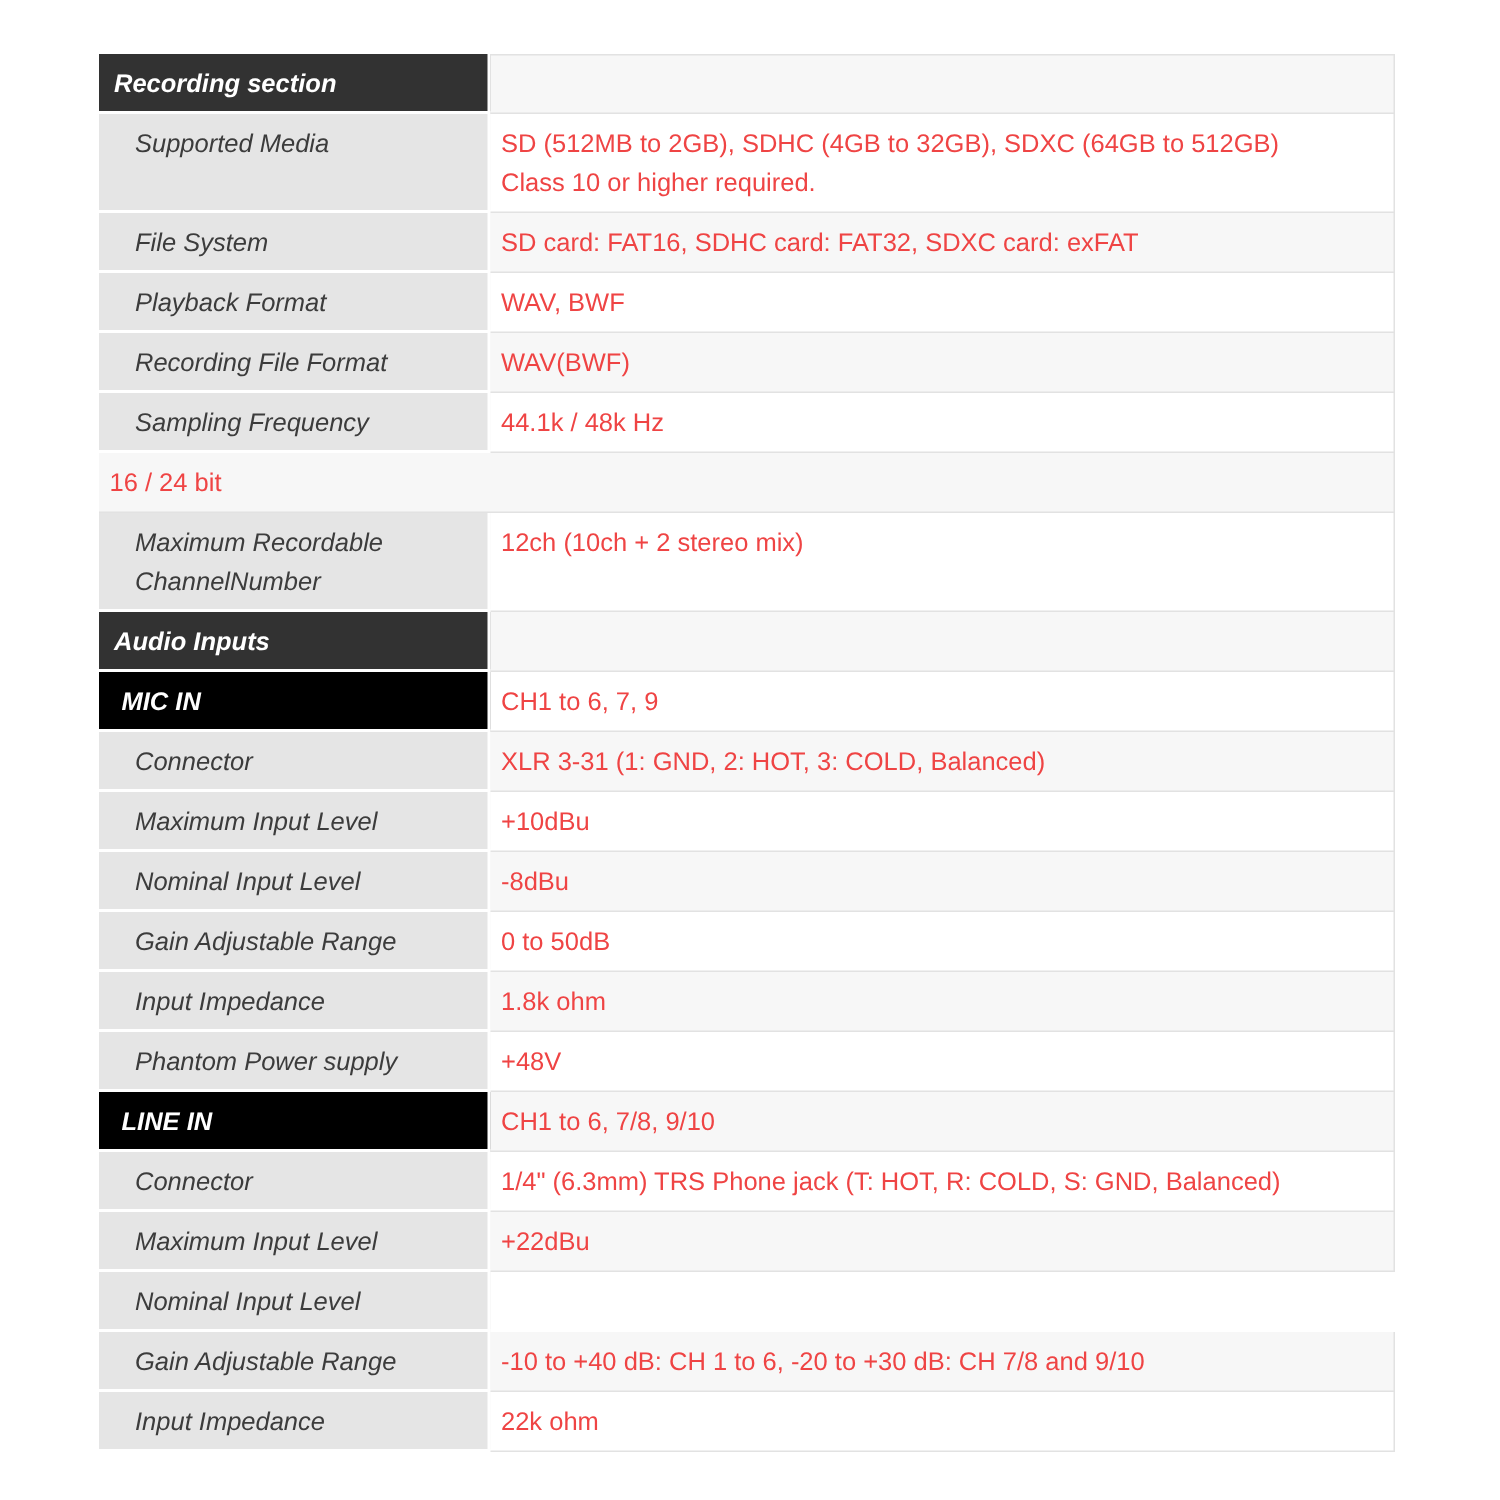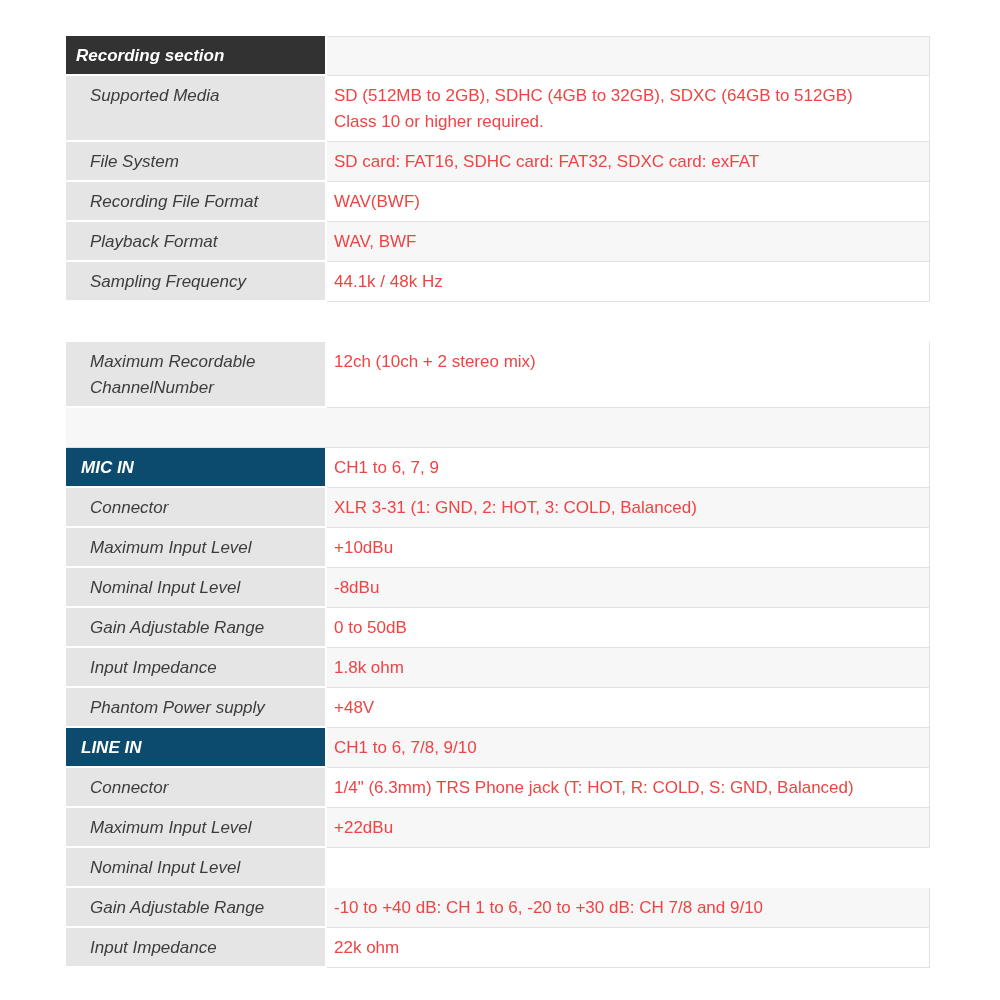--- a/index.html
+++ b/index.html
@@ -40,21 +40,21 @@
   .row:nth-child(odd) .cv { background: #f7f7f7; }
   .row:nth-child(even) .cv { background: #ffffff; }
   .row:first-child .cv { border-top: 1px solid #e2e2e2; }
   .r-section .cl {
     background: #323232;
     color: #ffffff;
     font-weight: 600;
     padding-left: 10px;
   }
   .r-sub .cl {
-    background: #0c4a6e;
+    background: #000000;
     color: #ffffff;
     font-weight: 600;
     padding-left: 15px;
   }
 </style>
 </head>
 <body>
 
 <div class="spec-table">
 
@@ -70,43 +70,45 @@
       <div>Class 10 or higher required.</div>
     </div>
   </div>
 
   <div class="row r-item">
     <div class="cl">File System</div>
     <div class="cv">SD card: FAT16, SDHC card: FAT32, SDXC card: exFAT</div>
   </div>
 
   <div class="row r-item">
-    <div class="cl">Recording File Format</div>
-    <div class="cv">WAV(BWF)</div>
+    <div class="cl">Playback Format</div>
+    <div class="cv">WAV, BWF</div>
   </div>
 
   <div class="row r-item">
-    <div class="cl">Playback Format</div>
-    <div class="cv">WAV, BWF</div>
+    <div class="cl">Recording File Format</div>
+    <div class="cv">WAV(BWF)</div>
   </div>
 
   <div class="row r-item">
     <div class="cl">Sampling Frequency</div>
     <div class="cv">44.1k / 48k Hz</div>
   </div>
 
   <div class="row r-item">
+    <div class="cv">16 / 24 bit</div>
   </div>
 
   <div class="row r-item">
     <div class="cl">Maximum Recordable ChannelNumber</div>
     <div class="cv">12ch (10ch + 2 stereo mix)</div>
   </div>
 
   <div class="row r-section">
+    <div class="cl">Audio Inputs</div>
     <div class="cv"></div>
   </div>
 
   <div class="row r-sub">
     <div class="cl">MIC IN</div>
     <div class="cv">CH1 to 6, 7, 9</div>
   </div>
 
   <div class="row r-item">
     <div class="cl">Connector</div>

